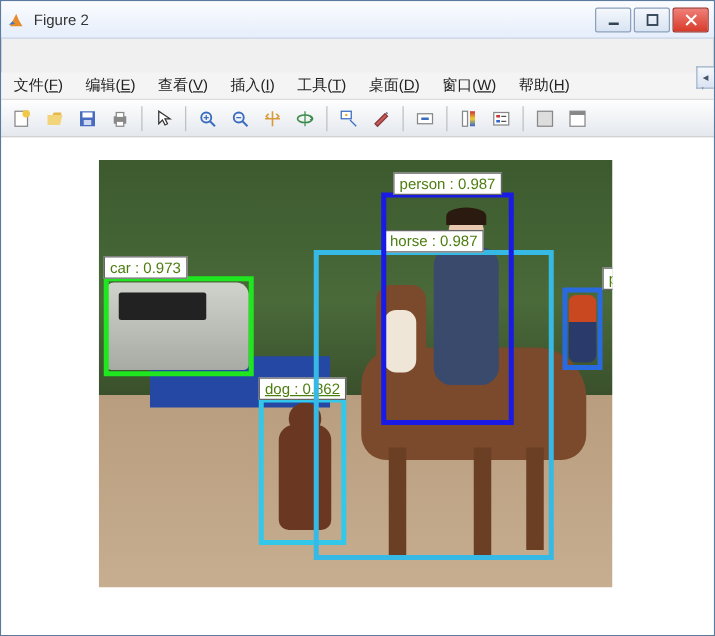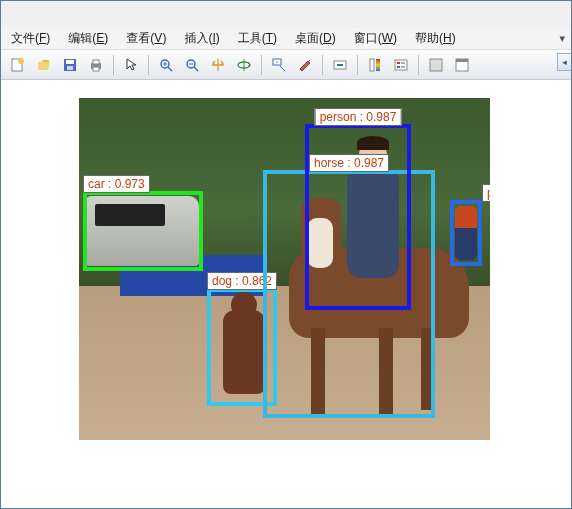--- a/index.html
+++ b/index.html
@@ -34,29 +34,55 @@
   .photo .horse-leg2 { position:absolute; left:300px; top:230px; width:14px; height:90px; background:#6a3f24; }
   .photo .horse-leg3 { position:absolute; left:342px; top:230px; width:14px; height:82px; background:#6a3f24; }
   .photo .rider-body { position:absolute; left:268px; top:70px; width:52px; height:110px; background:#3a4a6c; border-radius:14px; }
   .photo .rider-head { position:absolute; left:280px; top:42px; width:28px; height:30px; background:#e8c8b0; border-radius:50%; }
   .photo .rider-hair { position:absolute; left:278px; top:38px; width:32px; height:14px; background:#2a1a10; border-radius:50% 50% 0 0; }
   .photo .dog { position:absolute; left:144px; top:212px; width:42px; height:84px; background:#6a3822; border-radius:12px 12px 8px 8px; }
   .photo .dog::before { content:""; position:absolute; left:8px; top:-18px; width:26px; height:26px; background:#6a3822; border-radius:50%; }
   .photo .person2 { position:absolute; left:376px; top:108px; width:22px; height:54px; background: linear-gradient(#c94820 40%, #2a3a6a 40%); border-radius:6px; }
 
   .bbox { position:absolute; border: 4px solid; }
-  .bbox .bbox-label { position:absolute; font-size: 12px; background:#fff; border:1px solid #666; padding:1px 4px; white-space: nowrap; color:#c2410c; font-family: Arial, sans-serif; }
+  .bbox .bbox-label { position:absolute; font-size: 12px; background:#fff; border:1px solid #666; padding:1px 4px; white-space: nowrap; color:#4d7c0f; font-family: Arial, sans-serif; }
 
   .dock { position: absolute; right: 0; top: 52px; width: 14px; height: 18px; background: linear-gradient(#f5f8fc, #d8e3f2); border:1px solid #9cb0cc; border-right:none; cursor:pointer; display:flex; align-items:center; justify-content:center; color:#456; font-size:9px; }
 </style>
 </head>
 <body>
 
 <div class="window">
 
+  <div class="titlebar">
+    <span class="icon">
+      <svg viewBox="0 0 16 16">
+          <path d="M3 13 L8 3 L10 8 L13 13 Z" fill="#e88b2c"></path>
+          <path d="M2 12 L5 9 L7 11 Z" fill="#3a7bbf"></path>
+        </svg>
+    </span>
+    <span class="title">Figure 2</span>
+    <div class="winbtns">
+      <div class="winbtn">
+          <svg viewBox="0 0 10 10">
+            <rect x="1" y="7" width="8" height="2" fill="#345"></rect>
+          </svg>
+        </div>
+      <div class="winbtn">
+          <svg viewBox="0 0 10 10">
+            <rect x="1" y="1" width="8" height="8" fill="none" stroke="#345" stroke-width="1.5"></rect>
+          </svg>
+        </div>
+      <div class="winbtn close">
+          <svg viewBox="0 0 10 10">
+            <path d="M1 1 L9 9 M9 1 L1 9" stroke="#fff" stroke-width="1.6"></path>
+          </svg>
+        </div>
+    </div>
+  </div>
 
   <div class="menubar">
     <span class="menuitem"><span>文件</span>(<u>F</u>)</span>
     <span class="menuitem"><span>编辑</span>(<u>E</u>)</span>
     <span class="menuitem"><span>查看</span>(<u>V</u>)</span>
     <span class="menuitem"><span>插入</span>(<u>I</u>)</span>
     <span class="menuitem"><span>工具</span>(<u>T</u>)</span>
     <span class="menuitem"><span>桌面</span>(<u>D</u>)</span>
     <span class="menuitem"><span>窗口</span>(<u>W</u>)</span>
     <span class="menuitem"><span>帮助</span>(<u>H</u>)</span>
@@ -198,23 +224,23 @@
         <div class="rider-body"></div>
         <div class="rider-head"></div>
         <div class="rider-hair"></div>
         <div class="dog"></div>
         <div class="person2"></div>
         <div id="bboxes">
             <div class="bbox" style="left: 4px; top: 93px; width: 120px; height: 80px; border-color: rgb(31, 230, 31);">
               <div class="bbox-label" style="left: -4px; top: -20px; text-align: center;">car : 0.973</div>
             </div>
             <div class="bbox" style="left: 128px; top: 190px; width: 70px; height: 118px; border-color: rgb(51, 200, 234);">
-              <div class="bbox-label" style="left: 50%; transform: translateX(-50%); top: -20px;">dog : 0.862</div>
-            </div>
-            <div class="bbox" style="left: 184px; top: 72px; width: 172px; height: 248px; border-color: rgb(55, 185, 230);">
+              <div class="bbox-label" style="left: 50%; transform: translateX(-50%); top: -20px; text-decoration: underline;">dog : 0.862</div>
+            </div>
+            <div class="bbox" style="left: 172px; top: 72px; width: 192px; height: 248px; border-color: rgb(55, 185, 230);">
               <div class="bbox-label" style="left: 50%; transform: translateX(-50%); top: -20px;">horse : 0.987</div>
             </div>
             <div class="bbox" style="left: 226px; top: 26px; width: 106px; height: 186px; border-color: rgb(26, 26, 230);">
               <div class="bbox-label" style="left: 50%; transform: translateX(-50%); top: -20px;">person : 0.987</div>
             </div>
             <div class="bbox" style="left: 371px; top: 102px; width: 32px; height: 66px; border-color: rgb(42, 106, 224);">
               <div class="bbox-label" style="left: 28px; top: -20px;">person : 0.978</div>
             </div>
           </div>
       </div>

